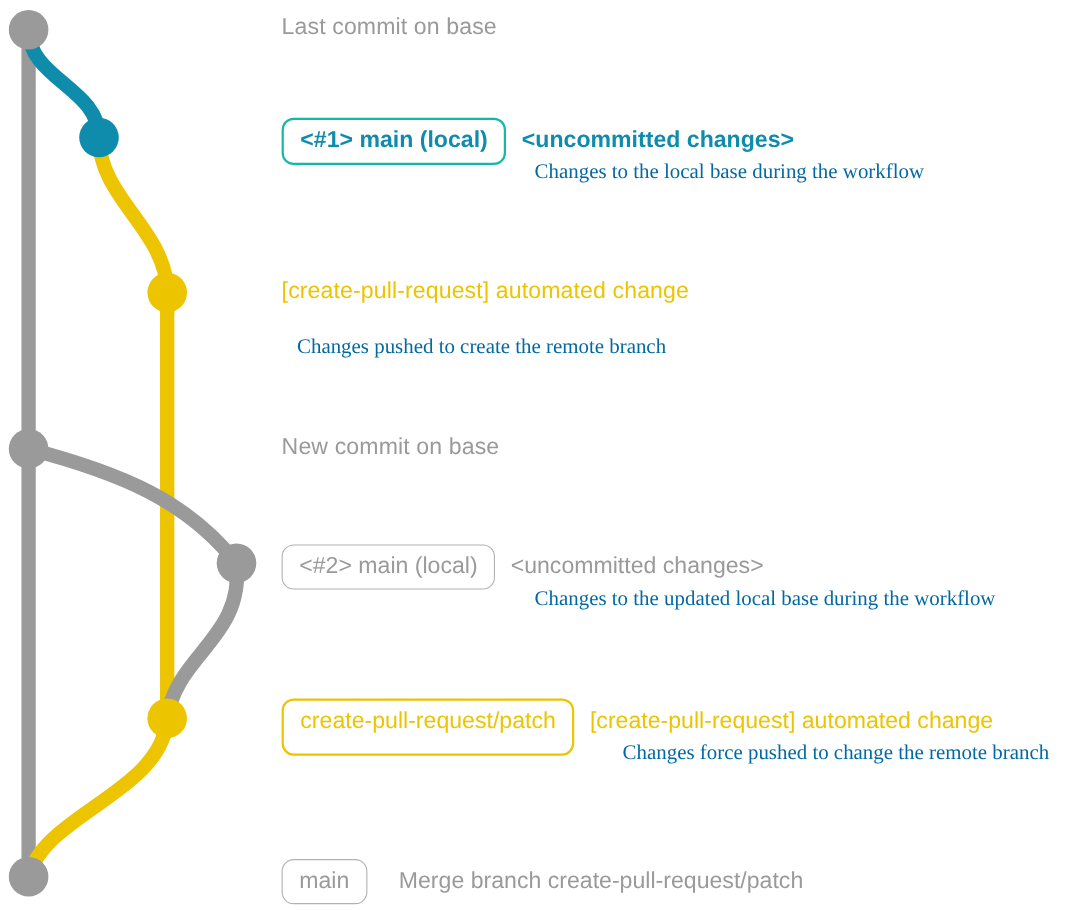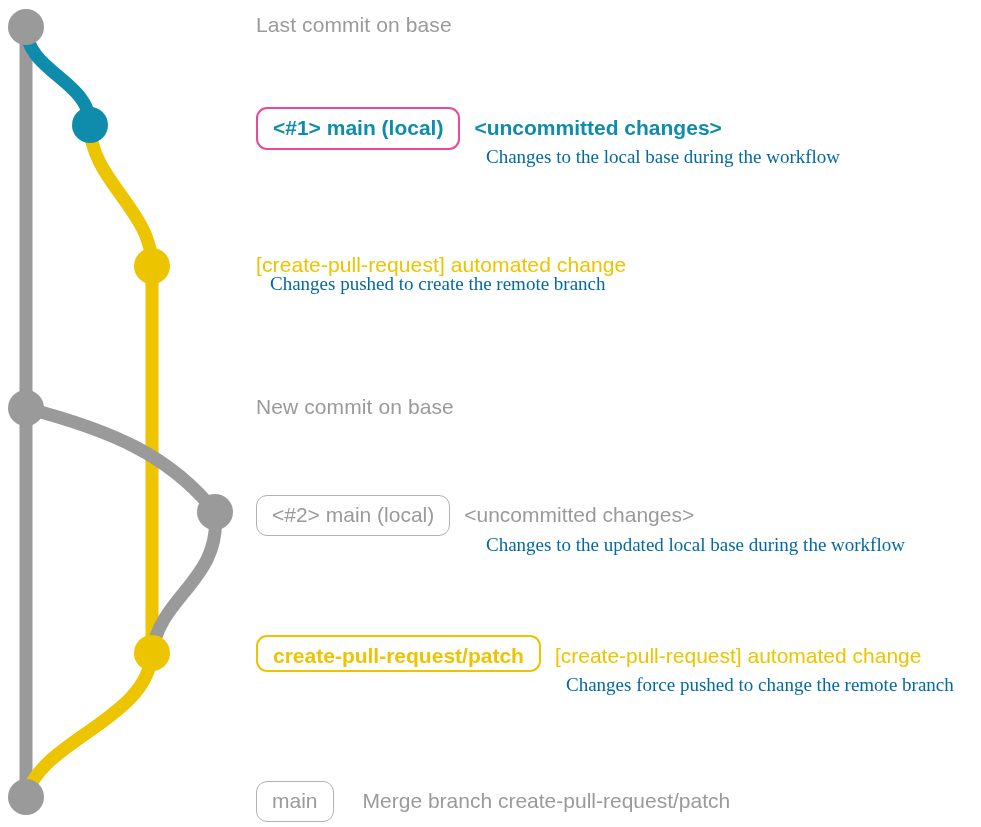--- a/index.html
+++ b/index.html
@@ -45,36 +45,36 @@
   .pill {
     display: inline-block;
     box-sizing: border-box;
     border-radius: 11px;
     font-size: 21px;
     line-height: 1;
     white-space: nowrap;
     background: #ffffff;
   }
   .pill.blue {
-    border: 2px solid #ec4899;
+    border: 2px solid #14b8a6;
     color: #0f8cab;
     font-weight: 700;
     padding: 8px 15px 10px 15px;
   }
   .pill.gray {
     border: 1.6px solid #b2b2b2;
     color: #9a9a9a;
     font-weight: 400;
     padding: 8px 15px 10px 15px;
   }
   .pill.yellow {
     border: 2px solid #ecc400;
     color: #ecc400;
-    font-weight: 700;
-    padding: 8px 15px 4px 15px;
+    font-weight: 400;
+    padding: 8px 15px 19px 15px;
   }
 
   .pill-label {
     font-size: 21px;
     white-space: nowrap;
   }
   .pill-label.blue   { color: #0f8cab; font-weight: 700; }
   .pill-label.gray   { color: #9a9a9a; font-weight: 400; }
   .pill-label.yellow { color: #ecc400; font-weight: 400; }
 
@@ -119,21 +119,21 @@
 
 <div class="row" style="left:256px; top:107px;">
   <span class="pill blue">&lt;#1&gt; main (local)</span>
   <span class="pill-label blue" style="margin-left:14px;">&lt;uncommitted changes&gt;</span>
 </div>
 <div class="desc" style="left:486px; top:146px;">Changes to the local base during the workflow</div>
 
 <div class="row" style="left:256px; top:253px;">
   <span class="caption yellow">[create-pull-request] automated change</span>
 </div>
-<div class="desc" style="left:270px; top:273px;">Changes pushed to create the remote branch</div>
+<div class="desc" style="left:270px; top:305px;">Changes pushed to create the remote branch</div>
 
 <div class="row" style="left:256px; top:395px;">
   <span class="caption gray">New commit on base</span>
 </div>
 
 <div class="row" style="left:256px; top:495px;">
   <span class="pill gray">&lt;#2&gt; main (local)</span>
   <span class="pill-label gray" style="margin-left:14px;">&lt;uncommitted changes&gt;</span>
 </div>
 <div class="desc" style="left:486px; top:534px;">Changes to the updated local base during the workflow</div>

